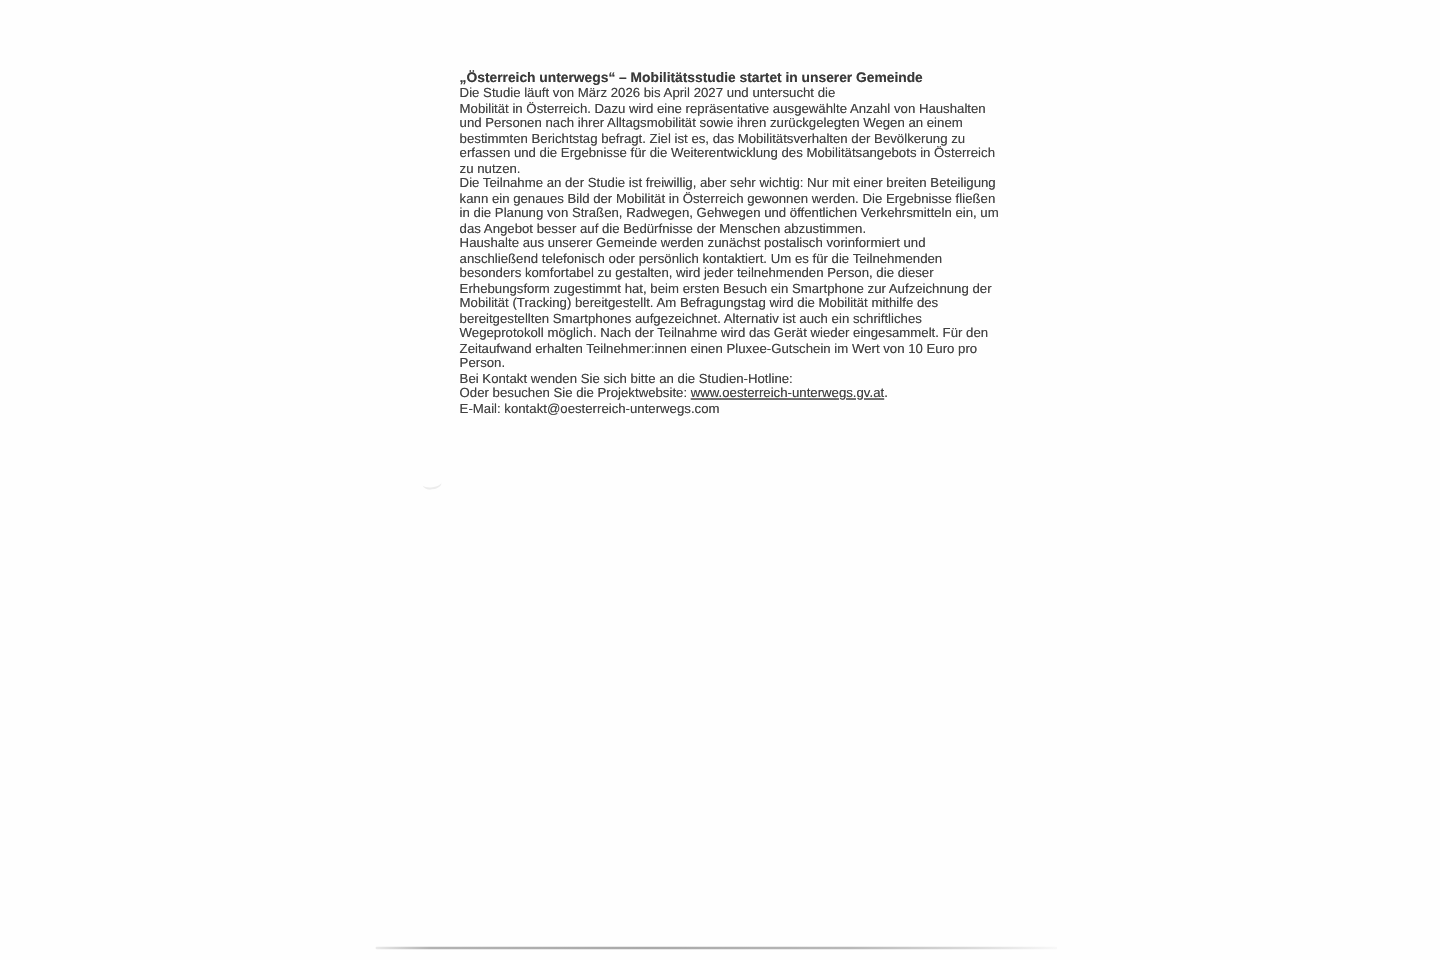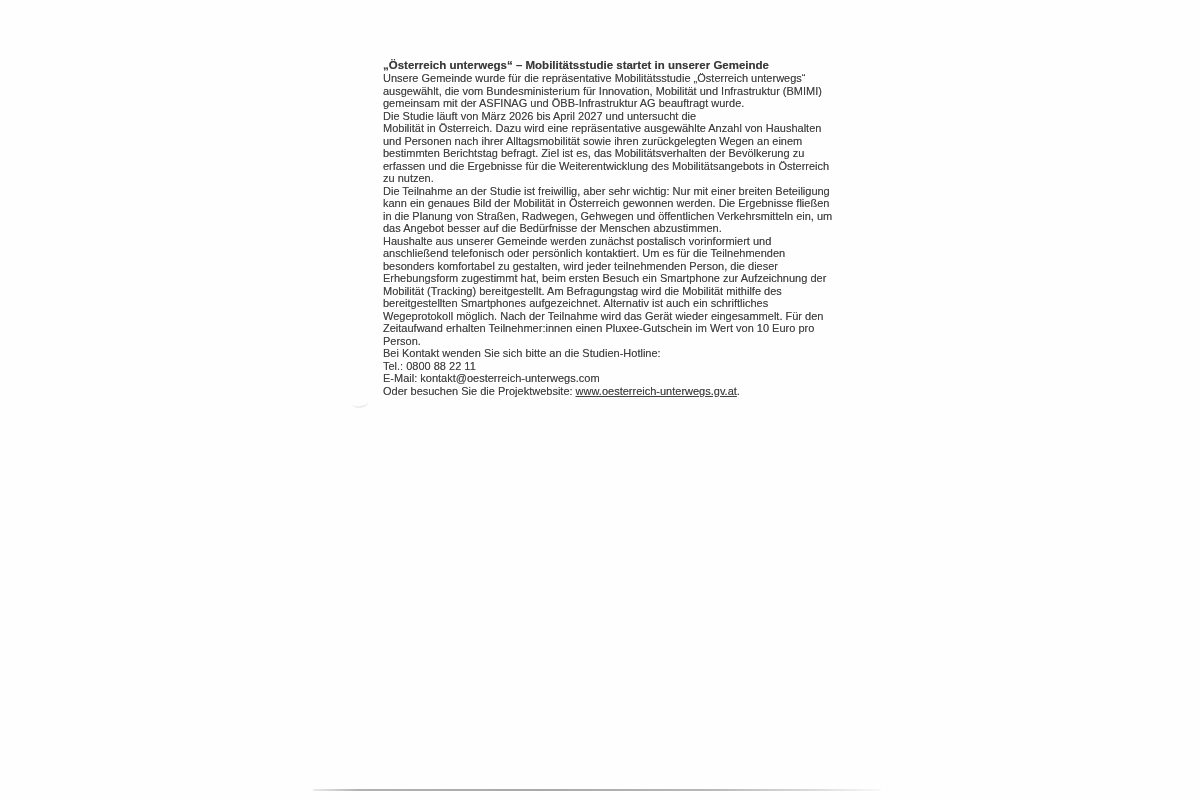--- a/index.html
+++ b/index.html
@@ -79,23 +79,20 @@
 </style>
 </head>
 <body>
 
 <div class="page">
 
   <div class="content">
 
     <h1 class="letter-title">„Österreich unterwegs“ – Mobilitätsstudie startet in unserer Gemeinde</h1>
 
-    <p class="p-intro1">Unsere Gemeinde wurde für die repräsentative Mobilitätsstudie „Österreich unterwegs“
-ausgewählt, die vom Bundesministerium für Innovation, Mobilität und Infrastruktur (BMIMI)
-gemeinsam mit der ASFINAG und ÖBB-Infrastruktur AG beauftragt wurde.</p>
 
     <p class="p-intro2">Die Studie läuft von März 2026 bis April 2027 und untersucht die
 Mobilität in Österreich. Dazu wird eine repräsentative ausgewählte Anzahl von Haushalten
 und Personen nach ihrer Alltagsmobilität sowie ihren zurückgelegten Wegen an einem
 bestimmten Berichtstag befragt. Ziel ist es, das Mobilitätsverhalten der Bevölkerung zu
 erfassen und die Ergebnisse für die Weiterentwicklung des Mobilitätsangebots in Österreich
 zu nutzen.</p>
 
 
     <p class="b-why">Die Teilnahme an der Studie ist freiwillig, aber sehr wichtig: Nur mit einer breiten Beteiligung
@@ -110,25 +107,24 @@
 Erhebungsform zugestimmt hat, beim ersten Besuch ein Smartphone zur Aufzeichnung der
 Mobilität (Tracking) bereitgestellt. Am Befragungstag wird die Mobilität mithilfe des
 bereitgestellten Smartphones aufgezeichnet. Alternativ ist auch ein schriftliches
 Wegeprotokoll möglich. Nach der Teilnahme wird das Gerät wieder eingesammelt. Für den
 Zeitaufwand erhalten Teilnehmer:innen einen Pluxee-Gutschein im Wert von 10 Euro pro
 Person.</p>
 
 
     <p class="c-line">Bei Kontakt wenden Sie sich bitte an die Studien-Hotline:</p>
 
-    <p class="c-line">Tel.: 0800 88 22 11</p>
+
+    <p class="c-line"><span>Oder besuchen Sie die Projektwebsite: </span><span class="weblink">www.oesterreich-unterwegs.gv.at</span><span>.</span></p>
 
     <p class="c-line">E-Mail: kontakt@oesterreich-unterwegs.com</p>
-
-    <p class="c-line"><span>Oder besuchen Sie die Projektwebsite: </span><span class="weblink">www.oesterreich-unterwegs.gv.at</span><span>.</span></p>
 
   </div>
 
   <div class="scan-smudge"></div>
 
   <div class="scan-edge-line"></div>
 
 </div>
 
 </body></html>

